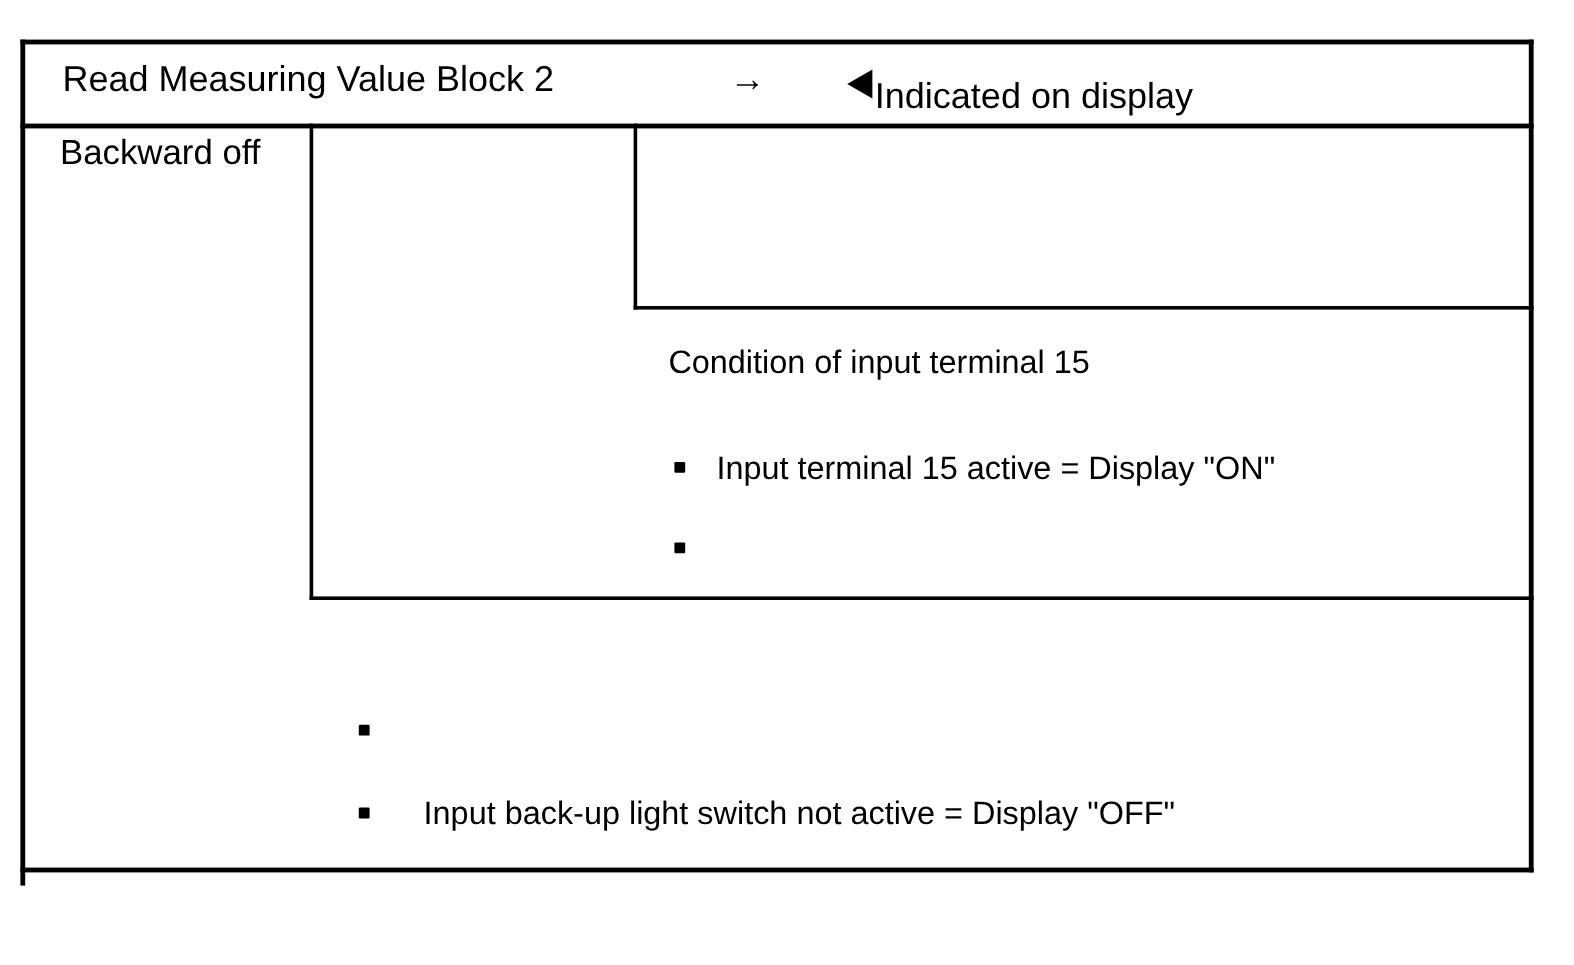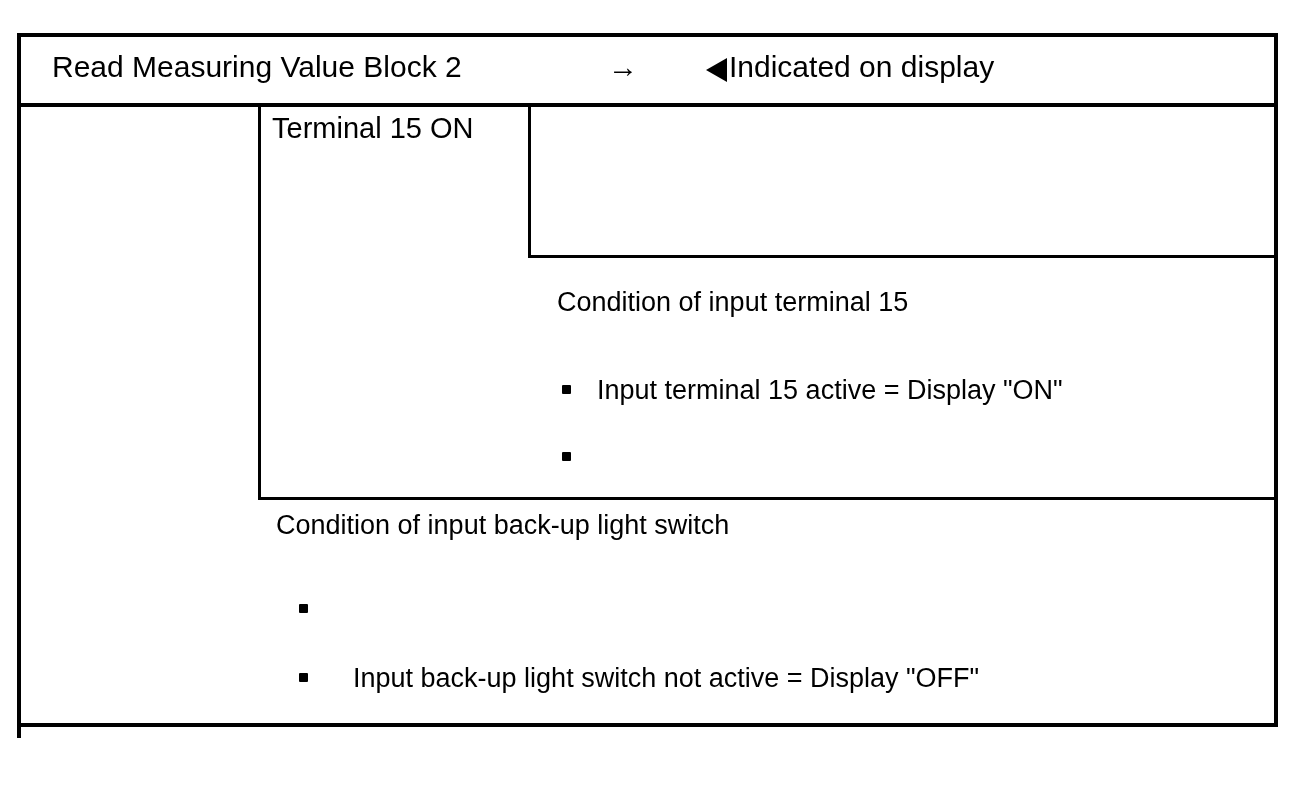--- a/index.html
+++ b/index.html
@@ -48,21 +48,21 @@
   .step-h { left: 528px; top: 255px; width: 750px; height: 3px; }
 
   
   .mid-h { left: 258px; top: 497px; width: 1020px; height: 3px; }
 
   
   .txt { position: absolute; white-space: pre; }
 
   .hdr-title  { left: 52px;  top: 50px; font-size: 30px; }
   .hdr-arrow  { left: 608px; top: 50px; font-size: 30px; }
-  .hdr-ind    { left: 729px; top: 50px; font-size: 30px; }
+  .hdr-ind    { left: 729px; top: 64px; font-size: 30px; }
 
   
   .tri {
     position: absolute;
     left: 706px;
     top: 58px;
     width: 0;
     height: 0;
     border-top: 12px solid transparent;
     border-bottom: 12px solid transparent;
@@ -109,29 +109,28 @@
   <div class="rule col-div-1"></div>
   <div class="rule col-div-2"></div>
   <div class="rule step-h"></div>
   <div class="rule mid-h"></div>
 
   <div class="txt hdr-title">Read Measuring Value Block 2</div>
   <div class="txt hdr-arrow">→</div>
   <div class="tri"></div>
   <div class="txt hdr-ind">Indicated on display</div>
 
-  <div class="txt cell-terminal">Terminal 15 ON</div>
+  <div class="txt cell-backward">Backward off</div>
 
   <div class="txt sec1-title">Condition of input terminal 15</div>
 
   <div class="bullet-dot b1-dot"></div>
   <div class="bullet-line b1-text">Input terminal 15 active = Display "ON"</div>
 
   <div class="bullet-dot b2-dot"></div>
 
-  <div class="txt sec2-title">Condition of input back-up light switch</div>
 
   <div class="bullet-dot b3-dot"></div>
 
   <div class="bullet-dot b4-dot"></div>
   <div class="bullet-line b4-text">Input back-up light switch not active = Display "OFF"</div>
 
 </div>
 
 </body></html>

